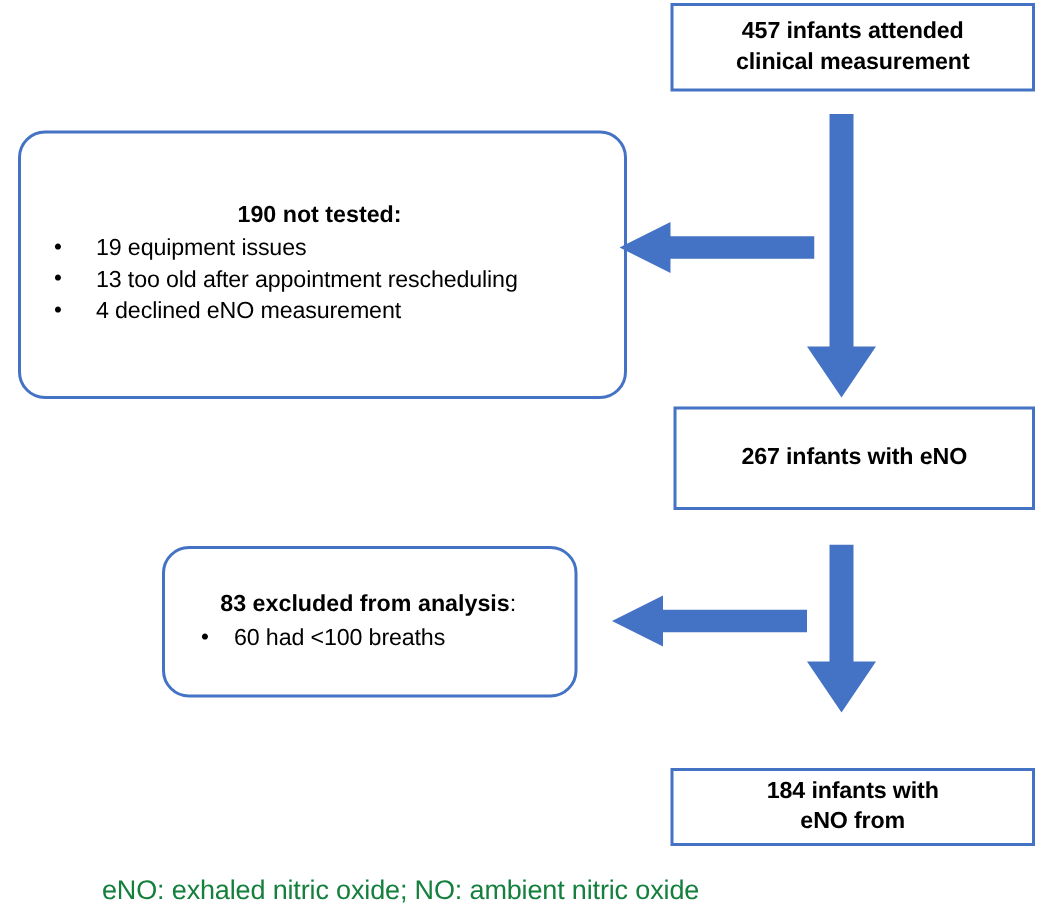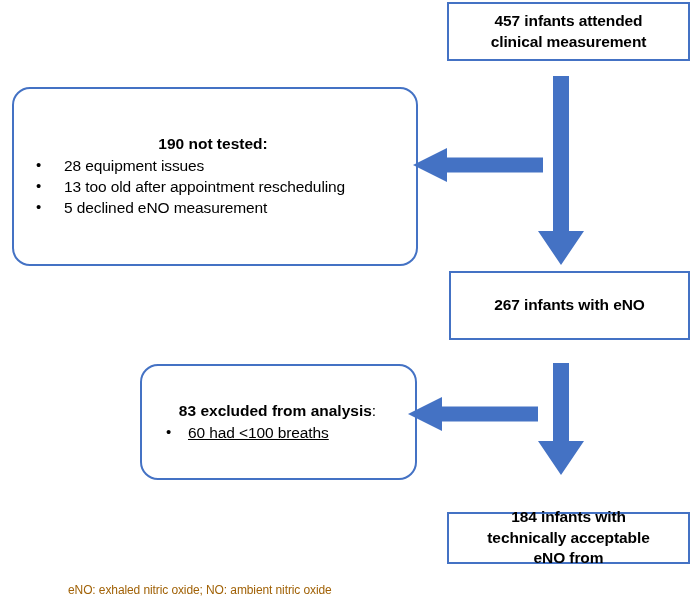--- a/index.html
+++ b/index.html
@@ -78,23 +78,22 @@
     width: 406px;
     height: 179px;
     padding: 8px 14px 8px 10px;
     justify-content: center;
   }
   
   #box-excluded {
     left: 108px;
     top: 364px;
     width: 277px;
-    height: 116px;
+    height: 101px;
     padding: 7px 12px 7px 10px;
-    margin-left: 32px;
   }
 
   .heading {
     font-size: 15.5px;
     font-weight: bold;
     text-align: center;
     line-height: 1.3;
     margin: 0 0 2px 0;
   }
   .heading .plain {
@@ -119,21 +118,20 @@
     content: "\2022";
     position: absolute;
     left: 12px;
     top: -1px;
     font-size: 15px;
     line-height: 1.34;
   }
   #box-excluded ul.bullets li {
     padding-left: 36px;
     line-height: 1.3;
-    text-decoration: underline;
   }
   #box-excluded ul.bullets li::before {
     left: 14px;
   }
 
   
   .arrow {
     position: absolute;
   }
   .arrow svg {
@@ -163,23 +161,23 @@
     top: 394px;
     width: 130px;
     height: 40px;
   }
 
   
   #footnote {
     position: absolute;
     left: 68px;
     top: 583px;
-    font-size: 12px;
+    font-size: 18px;
     font-weight: normal;
-    color: #a16207;
+    color: #15803d;
     white-space: nowrap;
     letter-spacing: -0.1px;
   }
 </style>
 </head>
 <body>
 
 <div id="canvas">
 
   <div class="box rect" id="box-attended">
@@ -189,23 +187,23 @@
 
   <div class="arrow" id="arrow-down-1">
     <svg viewBox="0 0 50 191" width="50" height="191" aria-hidden="true">
       <polygon points="17,0 33,0 33,155 48,155 25,189 2,155 17,155" fill="#4472C4"></polygon>
     </svg>
   </div>
 
   <div class="box rounded" id="box-not-tested">
     <div class="heading">190 not tested:</div>
     <ul class="bullets">
-      <li>28 equipment issues</li>
+      <li>19 equipment issues</li>
       <li>13 too old after appointment rescheduling</li>
-      <li>5 declined eNO measurement</li>
+      <li>4 declined eNO measurement</li>
     </ul>
   </div>
 
   <div class="arrow" id="arrow-left-1">
     <svg viewBox="0 0 130 40" width="130" height="40" aria-hidden="true">
       <polygon points="0,20 34,3 34,12.5 130,12.5 130,27.5 34,27.5 34,37" fill="#4472C4"></polygon>
     </svg>
   </div>
 
   <div class="box rect" id="box-measured">
@@ -226,19 +224,18 @@
   </div>
 
   <div class="arrow" id="arrow-left-2">
     <svg viewBox="0 0 130 40" width="130" height="40" aria-hidden="true">
       <polygon points="0,20 34,3 34,12.5 130,12.5 130,27.5 34,27.5 34,37" fill="#4472C4"></polygon>
     </svg>
   </div>
 
   <div class="box rect" id="box-acceptable">
     <div class="box-title">184 infants with</div>
-    <div class="box-title">technically acceptable</div>
     <div class="box-title">eNO from</div>
   </div>
 
   <div id="footnote">eNO: exhaled nitric oxide; NO: ambient nitric oxide</div>
 
 </div>
 
 </body></html>

